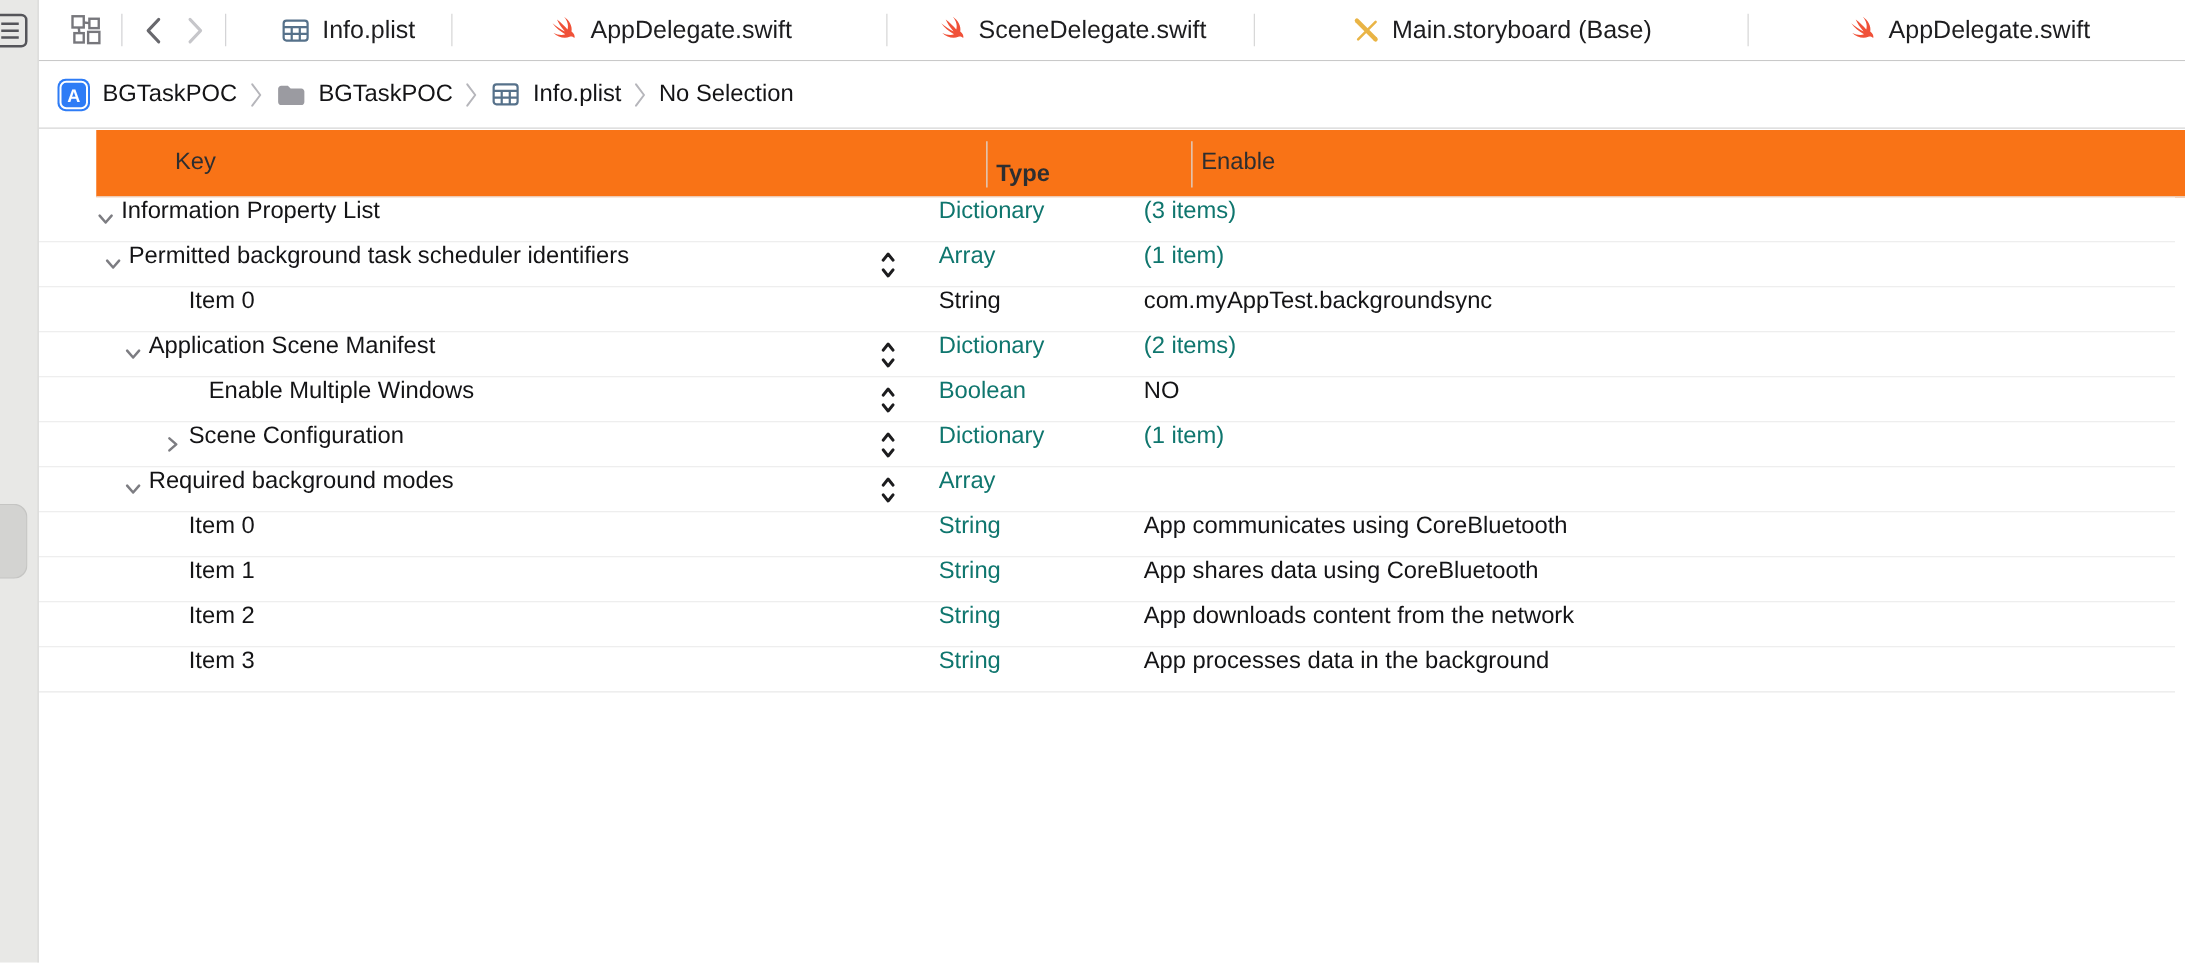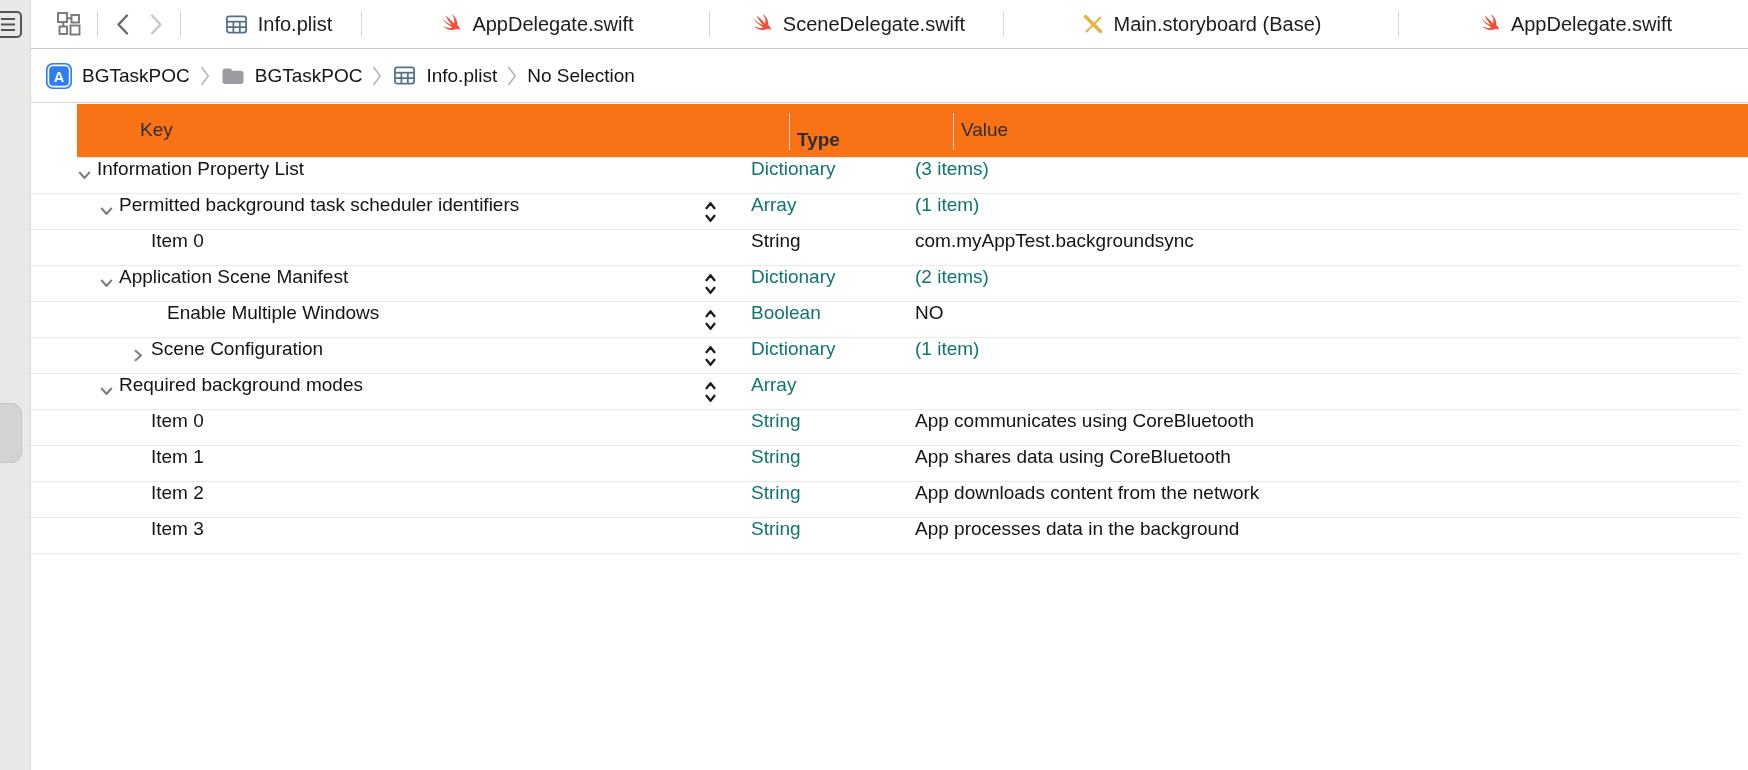--- a/index.html
+++ b/index.html
@@ -212,21 +212,21 @@
     </span>
     <div class="crumb">
 
     <span class="crumb-label">No Selection</span>
   </div>
   </div>
 
 <div id="plist-header" class="abs">
   <span id="col-key-label">Key</span>
   <span id="col-type-label">Type</span>
-  <span id="col-value-label">Value</span>
+  <span id="col-value-label">Enable</span>
   <span class="hsep" id="hsep-1"></span>
   <span class="hsep" id="hsep-2"></span>
 </div>
 
 <div id="plist-rows" class="abs">
     <div class="row">
     <div class="cell key" style="padding-left: 40px;">
       <span class="chev-box">
         <svg width="13" height="9" viewBox="0 0 13 9">
             <polyline points="1.7,1.5 6.5,7 11.3,1.5" fill="none" stroke="#7d7d82" stroke-width="2" stroke-linecap="round" stroke-linejoin="round"></polyline>
@@ -236,21 +236,21 @@
 
     </div>
     <div class="cell type">
         <span class="ttext muted">Dictionary</span>
       </div>
     <div class="cell value">
         <span class="vtext muted">(3 items)</span>
       </div>
   </div>
     <div class="row">
-    <div class="cell key" style="padding-left: 62px;">
+    <div class="cell key" style="padding-left: 46px;">
       <span class="chev-box">
         <svg width="13" height="9" viewBox="0 0 13 9">
             <polyline points="1.7,1.5 6.5,7 11.3,1.5" fill="none" stroke="#7d7d82" stroke-width="2" stroke-linecap="round" stroke-linejoin="round"></polyline>
           </svg>
       </span>
       <span class="ktext">Permitted background task scheduler identifiers</span>
       <span class="stepper">
         <svg width="13" height="24" viewBox="0 0 13 24">
           <polyline points="2.5,8.2 6.5,3.2 10.5,8.2" fill="none" stroke="#1d1d1f" stroke-width="2.3" stroke-linecap="round" stroke-linejoin="round"></polyline>
           <polyline points="2.5,15.8 6.5,20.8 10.5,15.8" fill="none" stroke="#1d1d1f" stroke-width="2.3" stroke-linecap="round" stroke-linejoin="round"></polyline>

